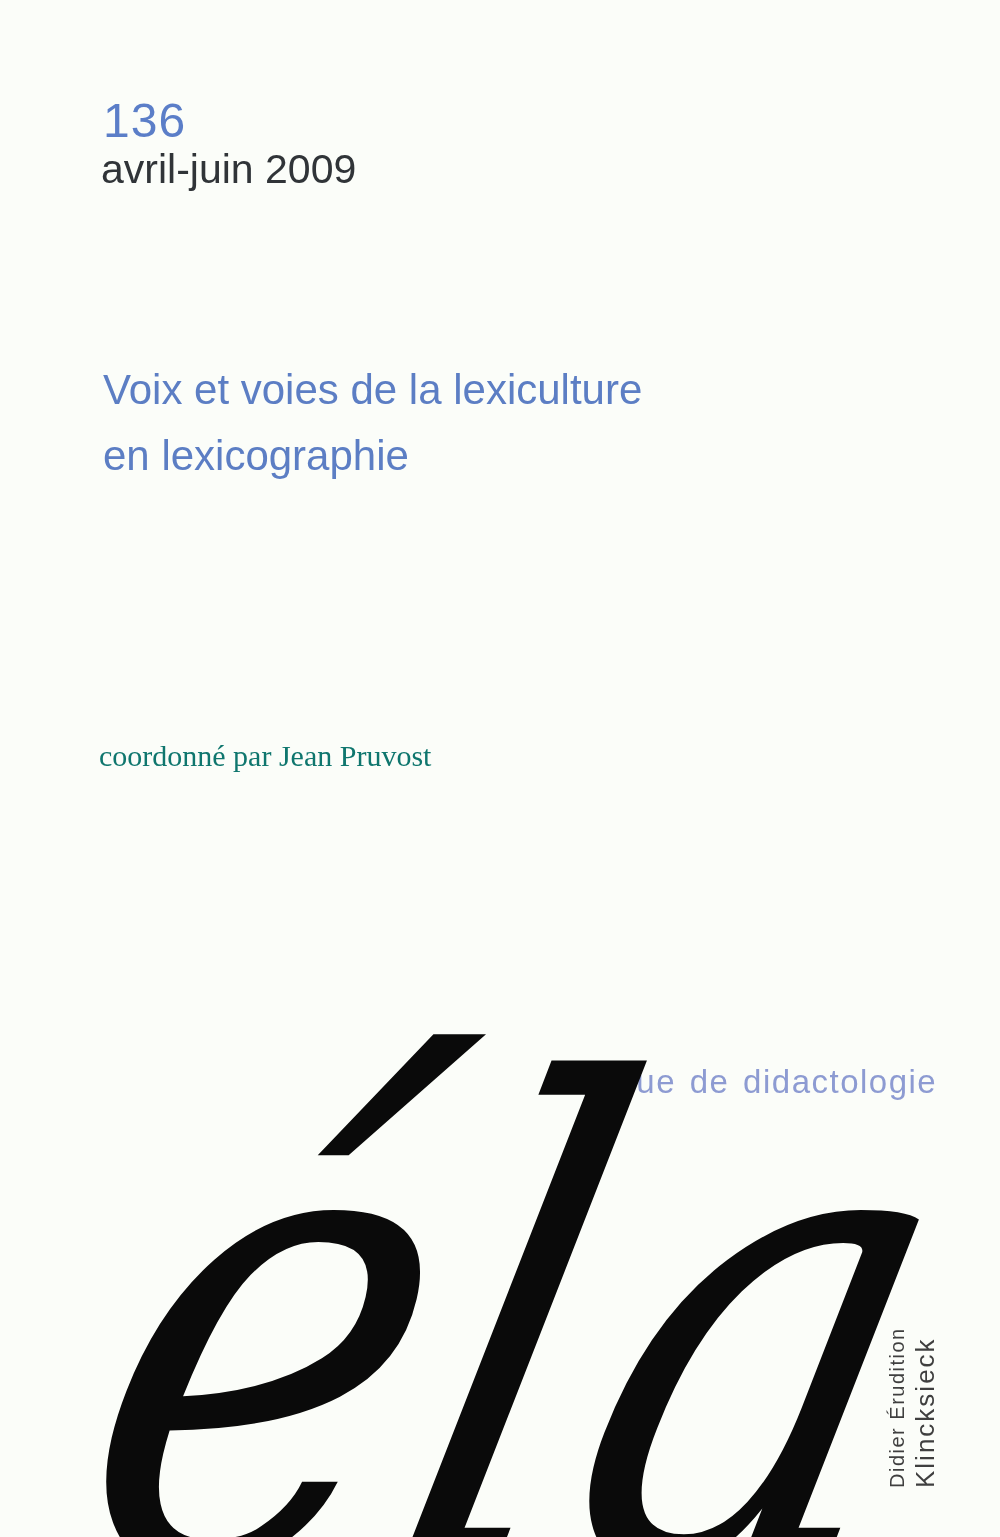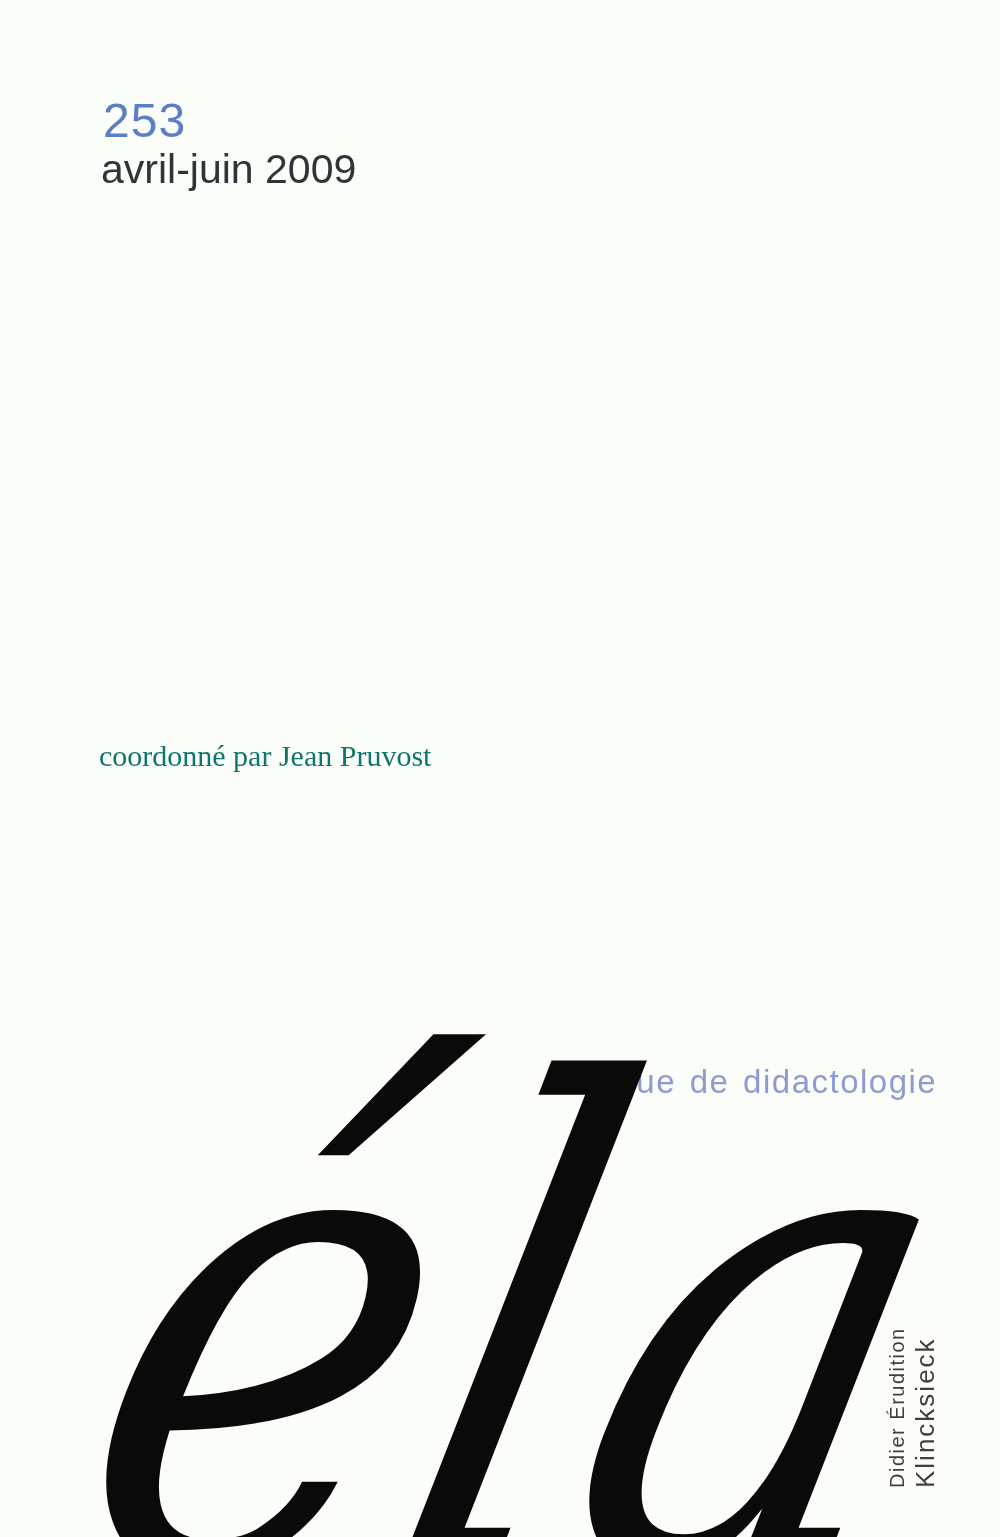--- a/index.html
+++ b/index.html
@@ -64,25 +64,27 @@
     letter-spacing: 1.5px;
   }
   .publisher-bottom {
     font-size: 26px; line-height: 30px;
     letter-spacing: 2px;
   }
 </style>
 </head>
 <body>
 
-<div class="abs issue-number">253</div>
+<div class="abs issue-number">136</div>
 
 <div class="abs issue-date">avril-juin 2009</div>
 
 <div class="abs cover-title">
+  <div>Voix et voies de la lexiculture</div>
+  <div>en lexicographie</div>
 </div>
 
 <div class="abs coordinator">coordonné par Jean Pruvost</div>
 
 <div class="abs subtitle">
   <div>revue de didactologie</div>
 </div>
 
 <svg class="abs logo-svg" width="1000" height="1537" viewBox="0 0 1000 1537">
   <text class="logo-text" x="0" y="0" transform="translate(60,1562) skewX(-13) scale(0.82,1)">éla</text>

